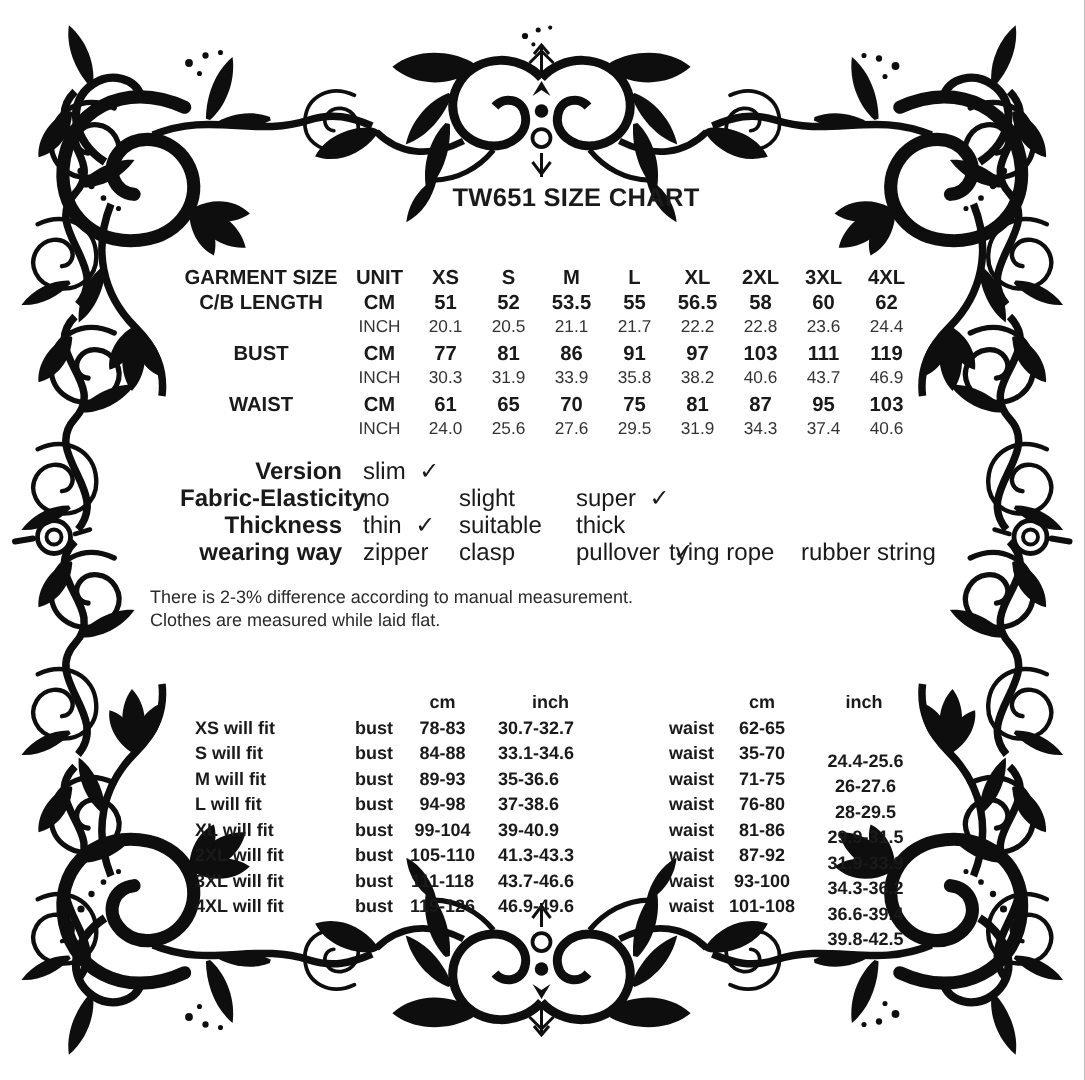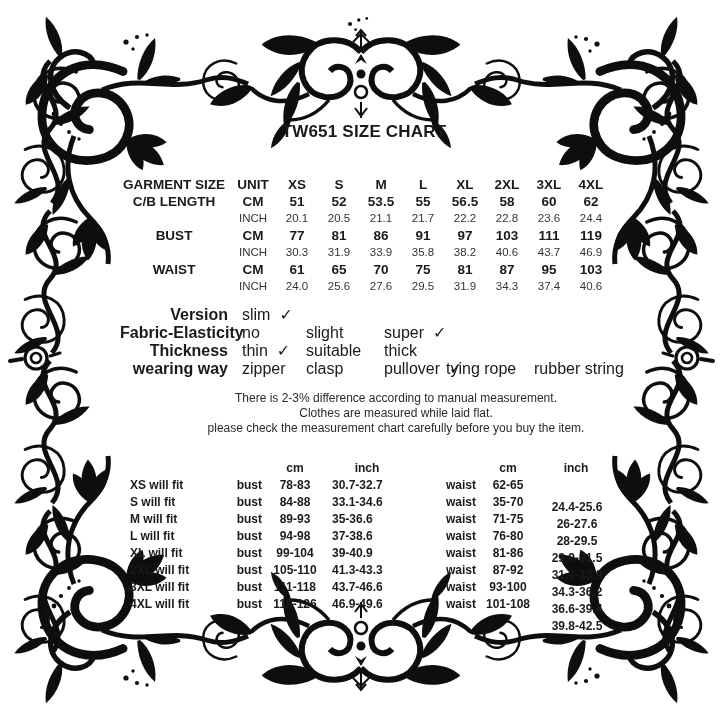--- a/index.html
+++ b/index.html
@@ -2,21 +2,21 @@
 <html><head>
 <meta charset="utf-8">
 <style>
   html,body{margin:0;padding:0;background:#888;}
   .stage{
     position:relative;width:723px;height:720px;background:#ffffff;
     font-family:"Liberation Sans",sans-serif;color:#1a1a1a;overflow:hidden;
   }
   .border-svg{position:absolute;inset:0;pointer-events:none;}
 
-  .header{position:absolute;left:84px;top:122px;width:560px;text-align:center;}
+  .header{position:absolute;left:104px;top:122px;width:560px;text-align:center;}
   .title{font-size:17px;font-weight:bold;letter-spacing:0.2px;}
   .subtitle{font-size:12px;font-weight:bold;margin-top:8px;}
 
   .size-table{
     position:absolute;left:118px;top:176px;display:grid;
     grid-template-columns:112px 46px repeat(8,42px);
     grid-auto-rows:17px;
   }
   .st-cell{font-size:13.5px;font-weight:bold;text-align:center;line-height:17px;white-space:nowrap;}
   .st-label{text-align:center;}
@@ -26,21 +26,21 @@
     position:absolute;left:120px;top:306px;display:grid;
     grid-template-columns:108px 64px 78px 70px 88px 110px;
     grid-auto-rows:18px;font-size:16px;
   }
   .at-label{font-weight:bold;text-align:right;line-height:18px;white-space:nowrap;}
   .at-opt{padding-left:14px;line-height:18px;white-space:nowrap;}
   .attr-table > div:nth-child(6n+5),
   .attr-table > div:nth-child(6n+6){padding-left:6px;}
   .at-check{margin-left:9px;}
 
-  .notes{position:absolute;left:116px;top:391px;width:560px;text-align:center;}
+  .notes{position:absolute;left:100px;top:391px;width:560px;text-align:left;}
   .note-line{font-size:12px;line-height:14.8px;color:#2a2a2a;}
   .buy-title{font-size:13.5px;font-weight:bold;margin-top:4px;}
 
   .guide-table{
     position:absolute;left:130px;top:460px;display:grid;
     grid-template-columns:84px 52px 58px 86px 26px 44px 56px 80px;
     grid-auto-rows:17px;font-size:12px;font-weight:bold;
   }
   .gt-cell{line-height:17px;white-space:nowrap;}
   .gt-r{text-align:left;padding-right:6px;}
@@ -249,21 +249,20 @@
       <div class="at-opt"><span>zipper</span></div>
       <div class="at-opt"><span>clasp</span></div>
       <div class="at-opt"><span>pullover</span><span class="at-check">✓</span></div>
       <div class="at-opt"><span>tying rope</span></div>
       <div class="at-opt"><span>rubber string</span></div>
     </div>
 
   <div class="notes">
     <div class="note-line">There is 2-3% difference according to manual measurement.</div>
     <div class="note-line">Clothes are measured while laid flat.</div>
-    <div class="note-line">please check the measurement chart carefully before you buy the item.</div>
   </div>
 
   <div class="guide-table">
       <div class="gt-cell gt-sp"></div>
       <div class="gt-cell gt-sp"></div>
       <div class="gt-cell gt-c">cm</div>
       <div class="gt-cell gt-c">inch</div>
       <div class="gt-cell gt-sp"></div>
       <div class="gt-cell gt-sp"></div>
       <div class="gt-cell gt-c">cm</div>

